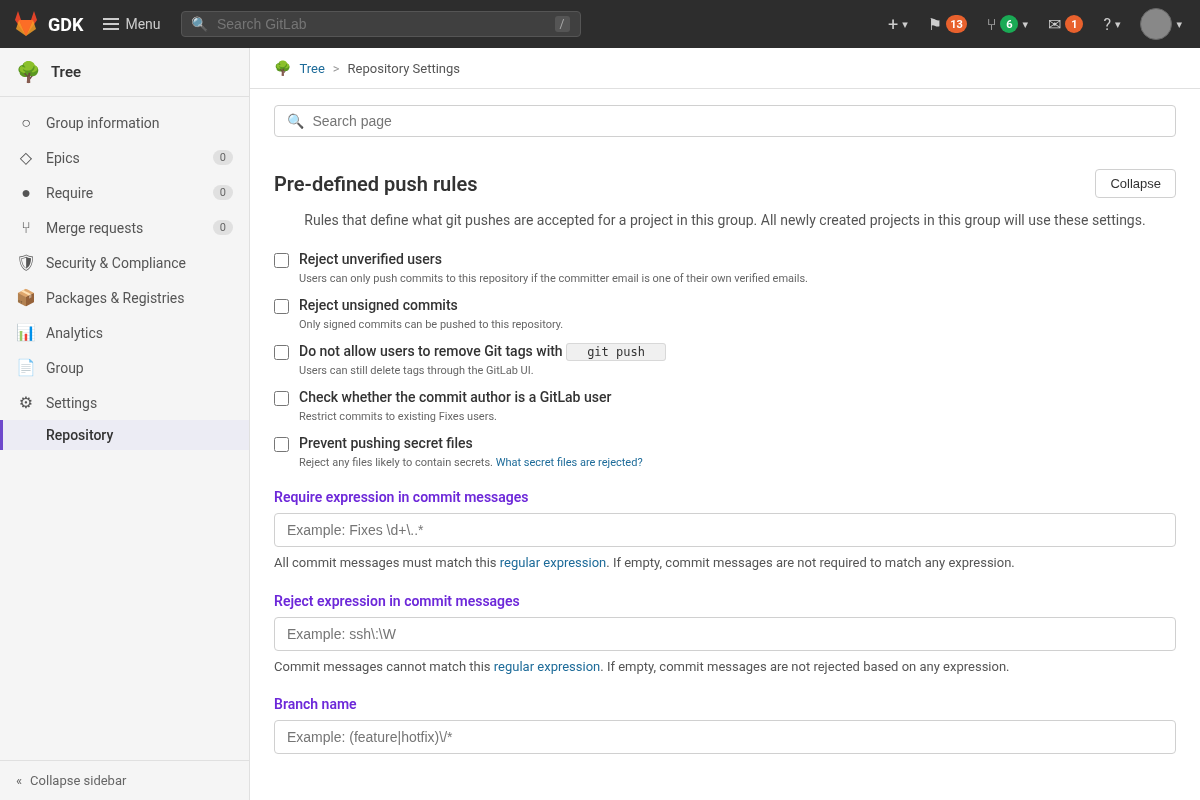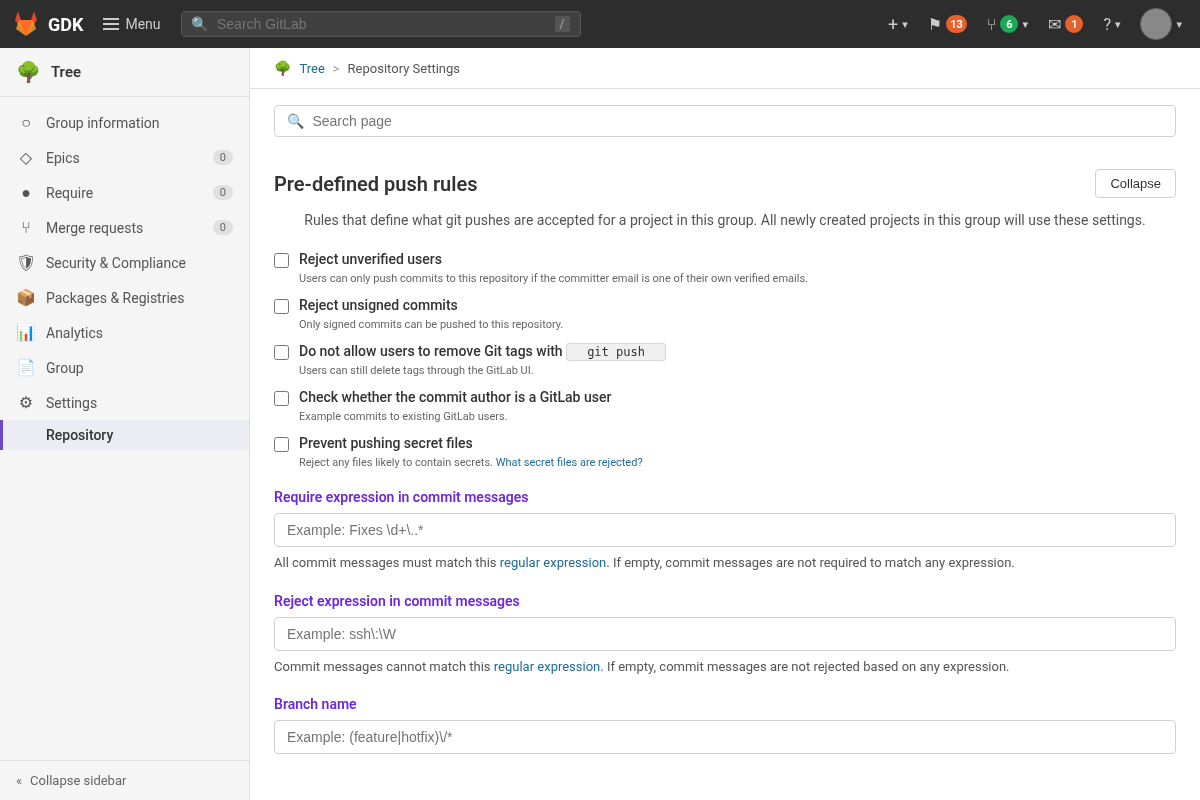--- a/index.html
+++ b/index.html
@@ -306,21 +306,21 @@
           <label class="checkbox-label" for="cb3">Do not allow users to remove Git tags with <code class="inline-code">git push</code></label>
         </div>
         <div class="checkbox-sub">Users can still delete tags through the GitLab UI.</div>
       </div>
 
       <div class="checkbox-group">
         <div class="checkbox-row">
           <input type="checkbox" id="cb4" style="">
           <label class="checkbox-label" for="cb4">Check whether the commit author is a GitLab user</label>
         </div>
-        <div class="checkbox-sub">Example commits to existing GitLab users.</div>
+        <div class="checkbox-sub">Restrict commits to existing Fixes users.</div>
       </div>
 
       <div class="checkbox-group">
         <div class="checkbox-row">
           <input type="checkbox" id="cb5" style="">
           <label class="checkbox-label" for="cb5">Prevent pushing secret files</label>
         </div>
         <div class="checkbox-sub">
           Reject any files likely to contain secrets. <a class="link-blue">What secret files are rejected?</a>
         </div>

